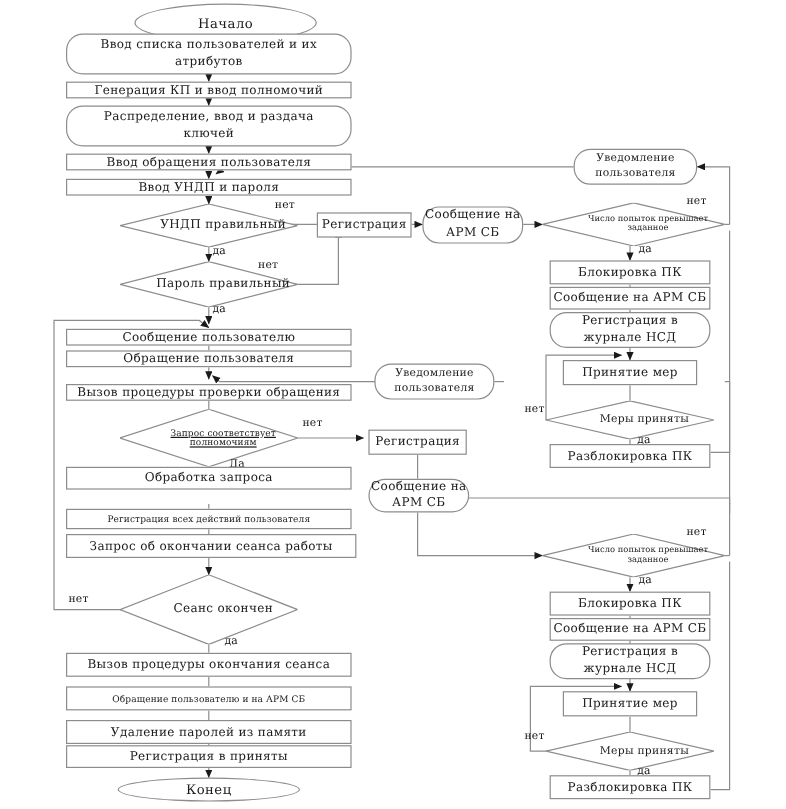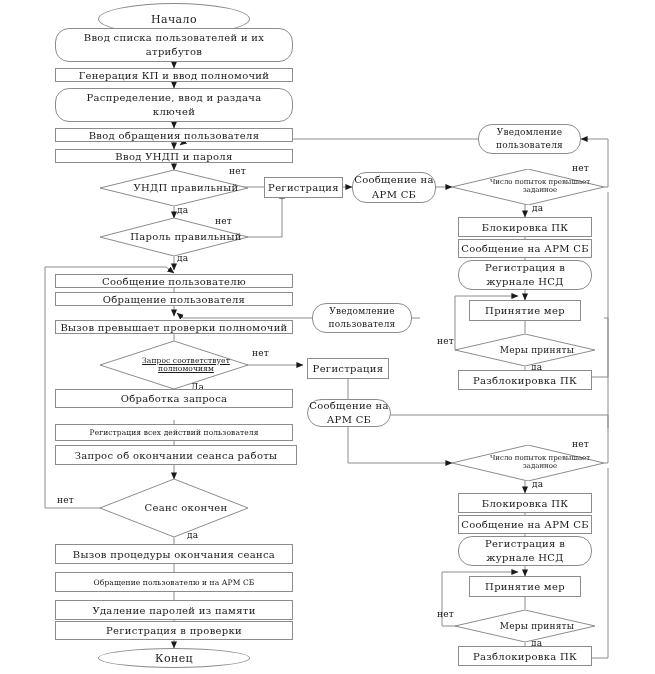--- a/index.html
+++ b/index.html
@@ -115,21 +115,21 @@
       <path d="M525,597 L525,610"></path>
 
       <path d="M490,626 L442,626 L442,572 L518,572" marker-end="url(#ar)"></path>
 
       <path d="M525,642 L525,646"></path>
 
       <path d="M592,658 L608,658 L608,468"></path>
     </g>
   </svg>
 
-  <div class="node term t11" style="left:98px;top:3px;width:152px;height:32px;">
+  <div class="node term t11" style="left:112px;top:3px;width:152px;height:32px;">
     <span>Начало</span>
   </div>
 
   <div class="node proc t10 two" style="left:55px;top:28px;width:238px;height:34px;padding:0 8px;">
     <span>Ввод списка пользователей и их атрибутов</span>
   </div>
 
   <div class="node proc t10" style="left:55px;top:68px;width:238px;height:14px;">
     <span>Генерация КП и ввод полномочий</span>
   </div>
@@ -228,21 +228,21 @@
     <span>Разблокировка ПК</span>
   </div>
 
   <div class="node proc t10" style="left:55px;top:274px;width:238px;height:14px;">
     <span>Сообщение пользователю</span>
   </div>
   <div class="node proc t10" style="left:55px;top:292px;width:238px;height:14px;">
     <span>Обращение пользователя</span>
   </div>
   <div class="node proc t10" style="left:55px;top:320px;width:238px;height:14px;">
-    <span>Вызов превышает проверки полномочий</span>
+    <span>Вызов процедуры проверки обращения</span>
   </div>
 
   <div class="node proc t9 two" style="left:312px;top:303px;width:100px;height:30px;">
     <span>Уведомление пользователя</span>
   </div>
 
   <div class="node dia t8 two" style="left:100px;top:341px;width:148px;height:48px;text-decoration:underline;">
     <svg width="148" height="48" viewBox="0 0 148 48">
         <polygon points="74,0 148,24 74,48 0,24" fill="#fff" stroke="#8c8c8c" stroke-width="1"></polygon>
       </svg>
@@ -288,21 +288,21 @@
   <div class="node proc t10" style="left:55px;top:544px;width:238px;height:20px;">
     <span>Вызов процедуры окончания сеанса</span>
   </div>
   <div class="node proc t8" style="left:55px;top:572px;width:238px;height:20px;">
     <span>Обращение пользователю и на АРМ СБ</span>
   </div>
   <div class="node proc t10" style="left:55px;top:600px;width:238px;height:20px;">
     <span>Удаление паролей из памяти</span>
   </div>
   <div class="node proc t10" style="left:55px;top:621px;width:238px;height:19px;">
-    <span>Регистрация в проверки</span>
+    <span>Регистрация в приняты</span>
   </div>
 
   <div class="node term t11" style="left:98px;top:648px;width:152px;height:20px;">
     <span>Конец</span>
   </div>
 
   <div class="node dia t7 two" style="left:452px;top:445px;width:152px;height:36px;">
     <svg width="152" height="36" viewBox="0 0 152 36">
         <polygon points="76,0 152,18 76,36 0,18" fill="#fff" stroke="#8c8c8c" stroke-width="1"></polygon>
       </svg>

